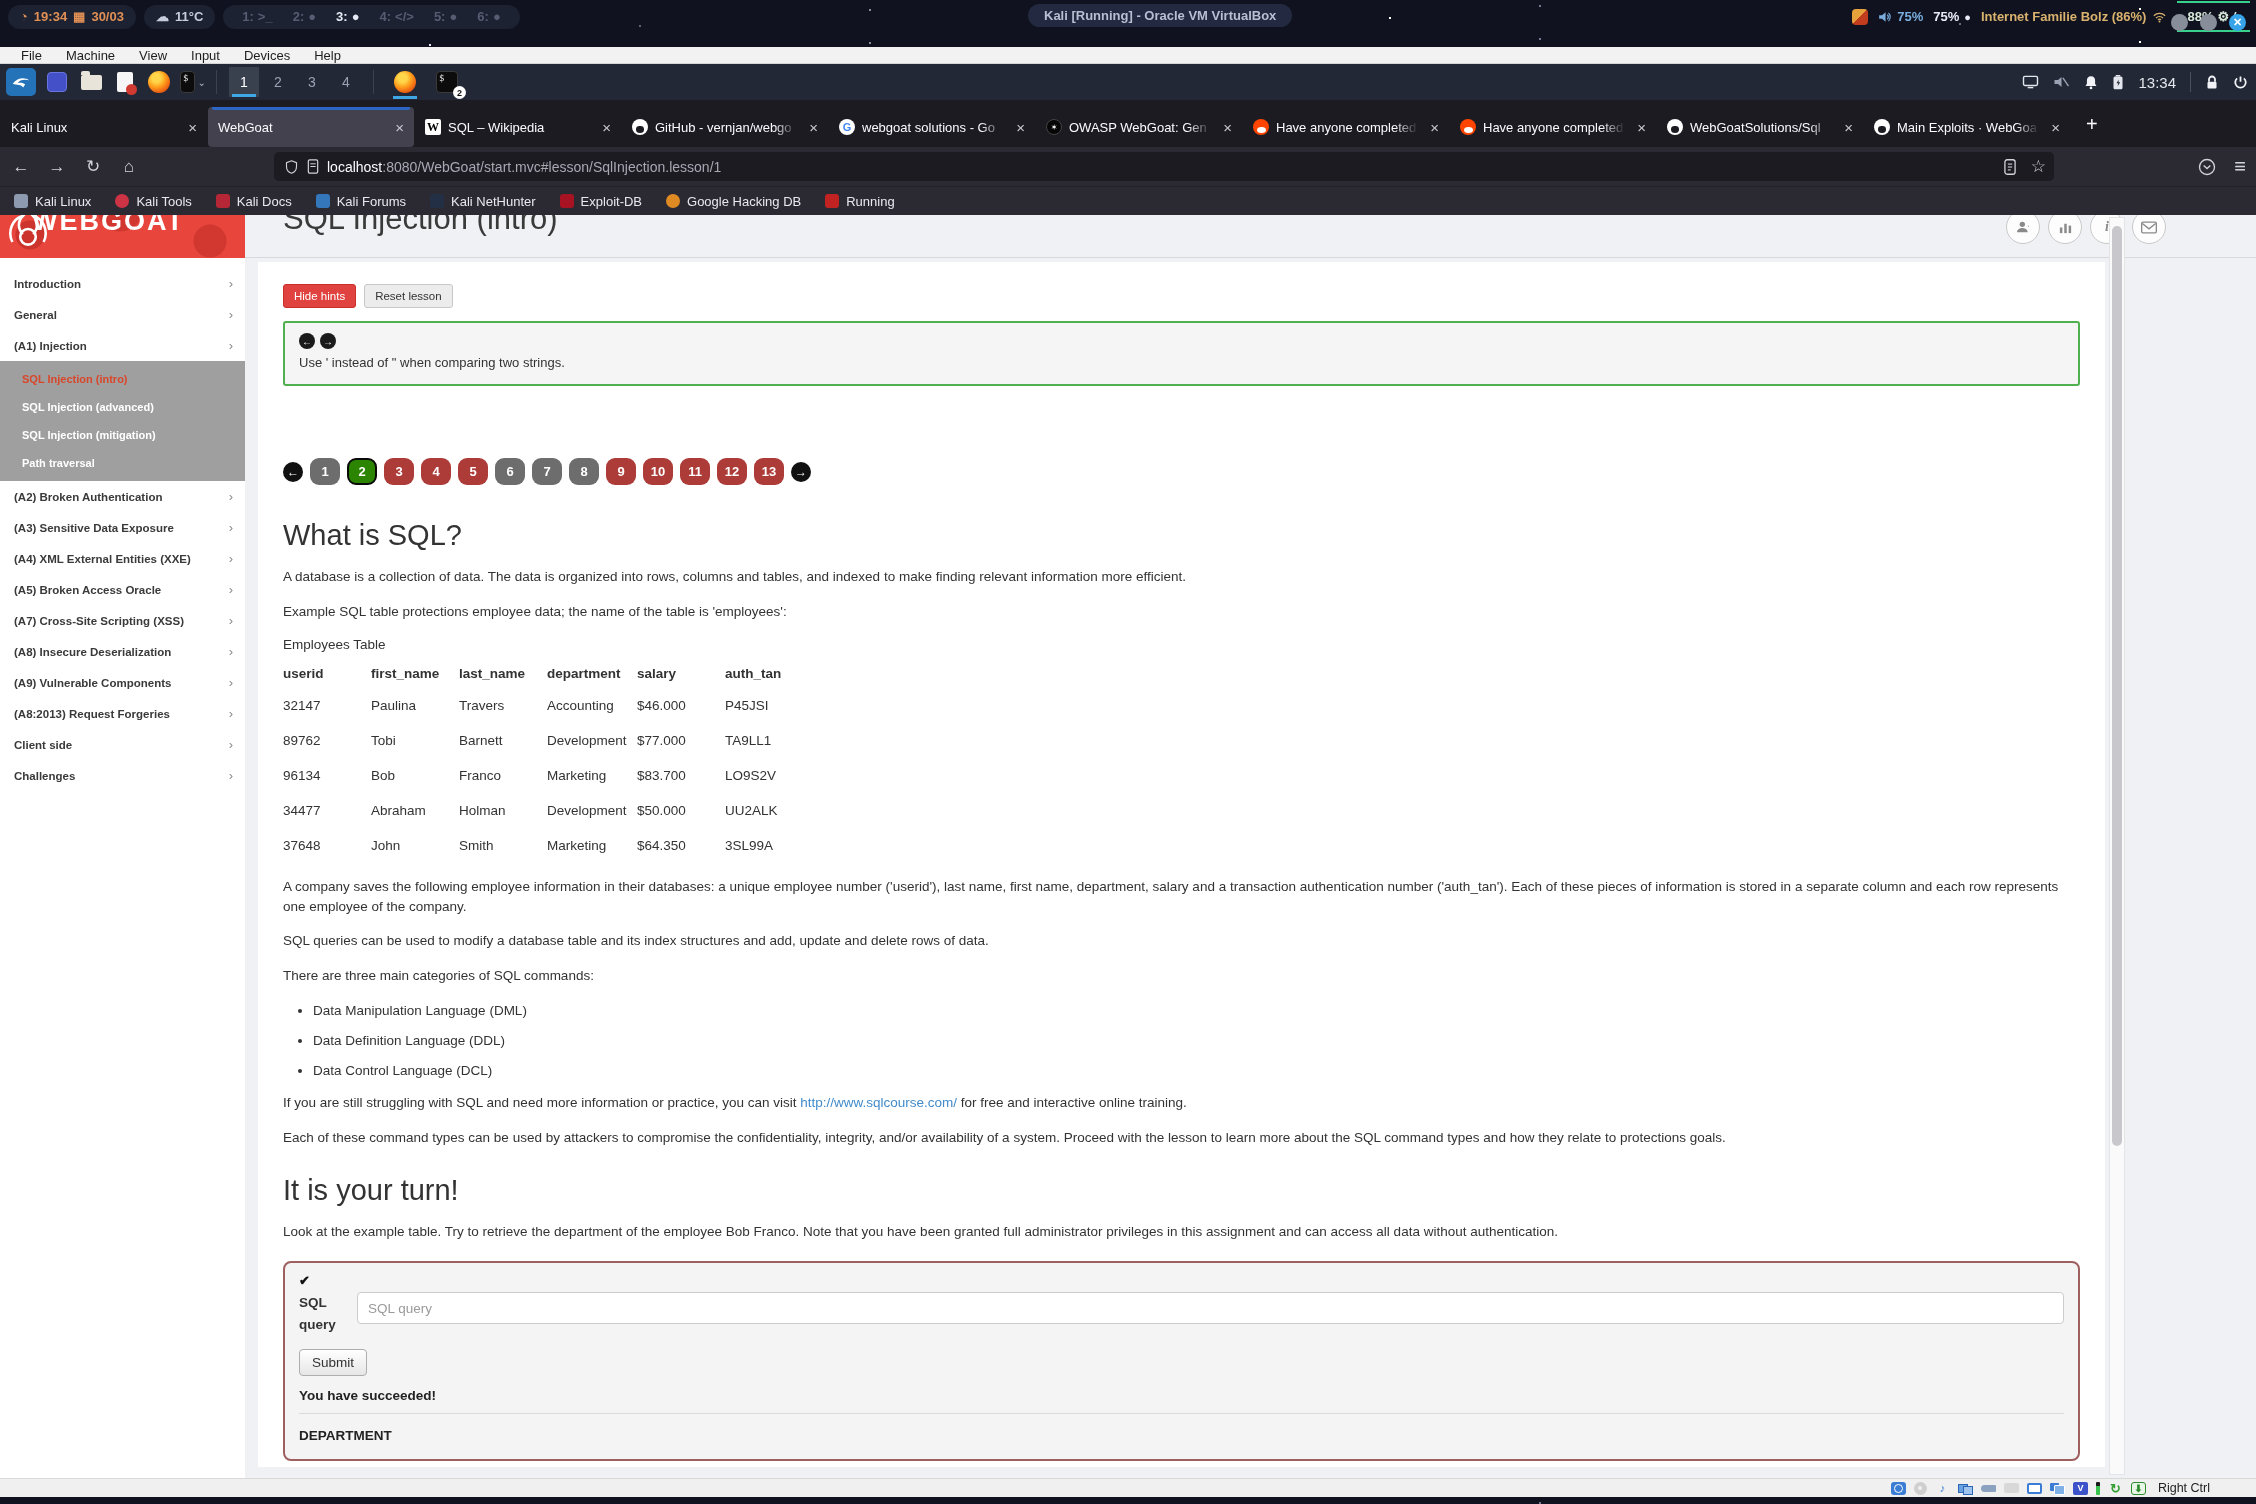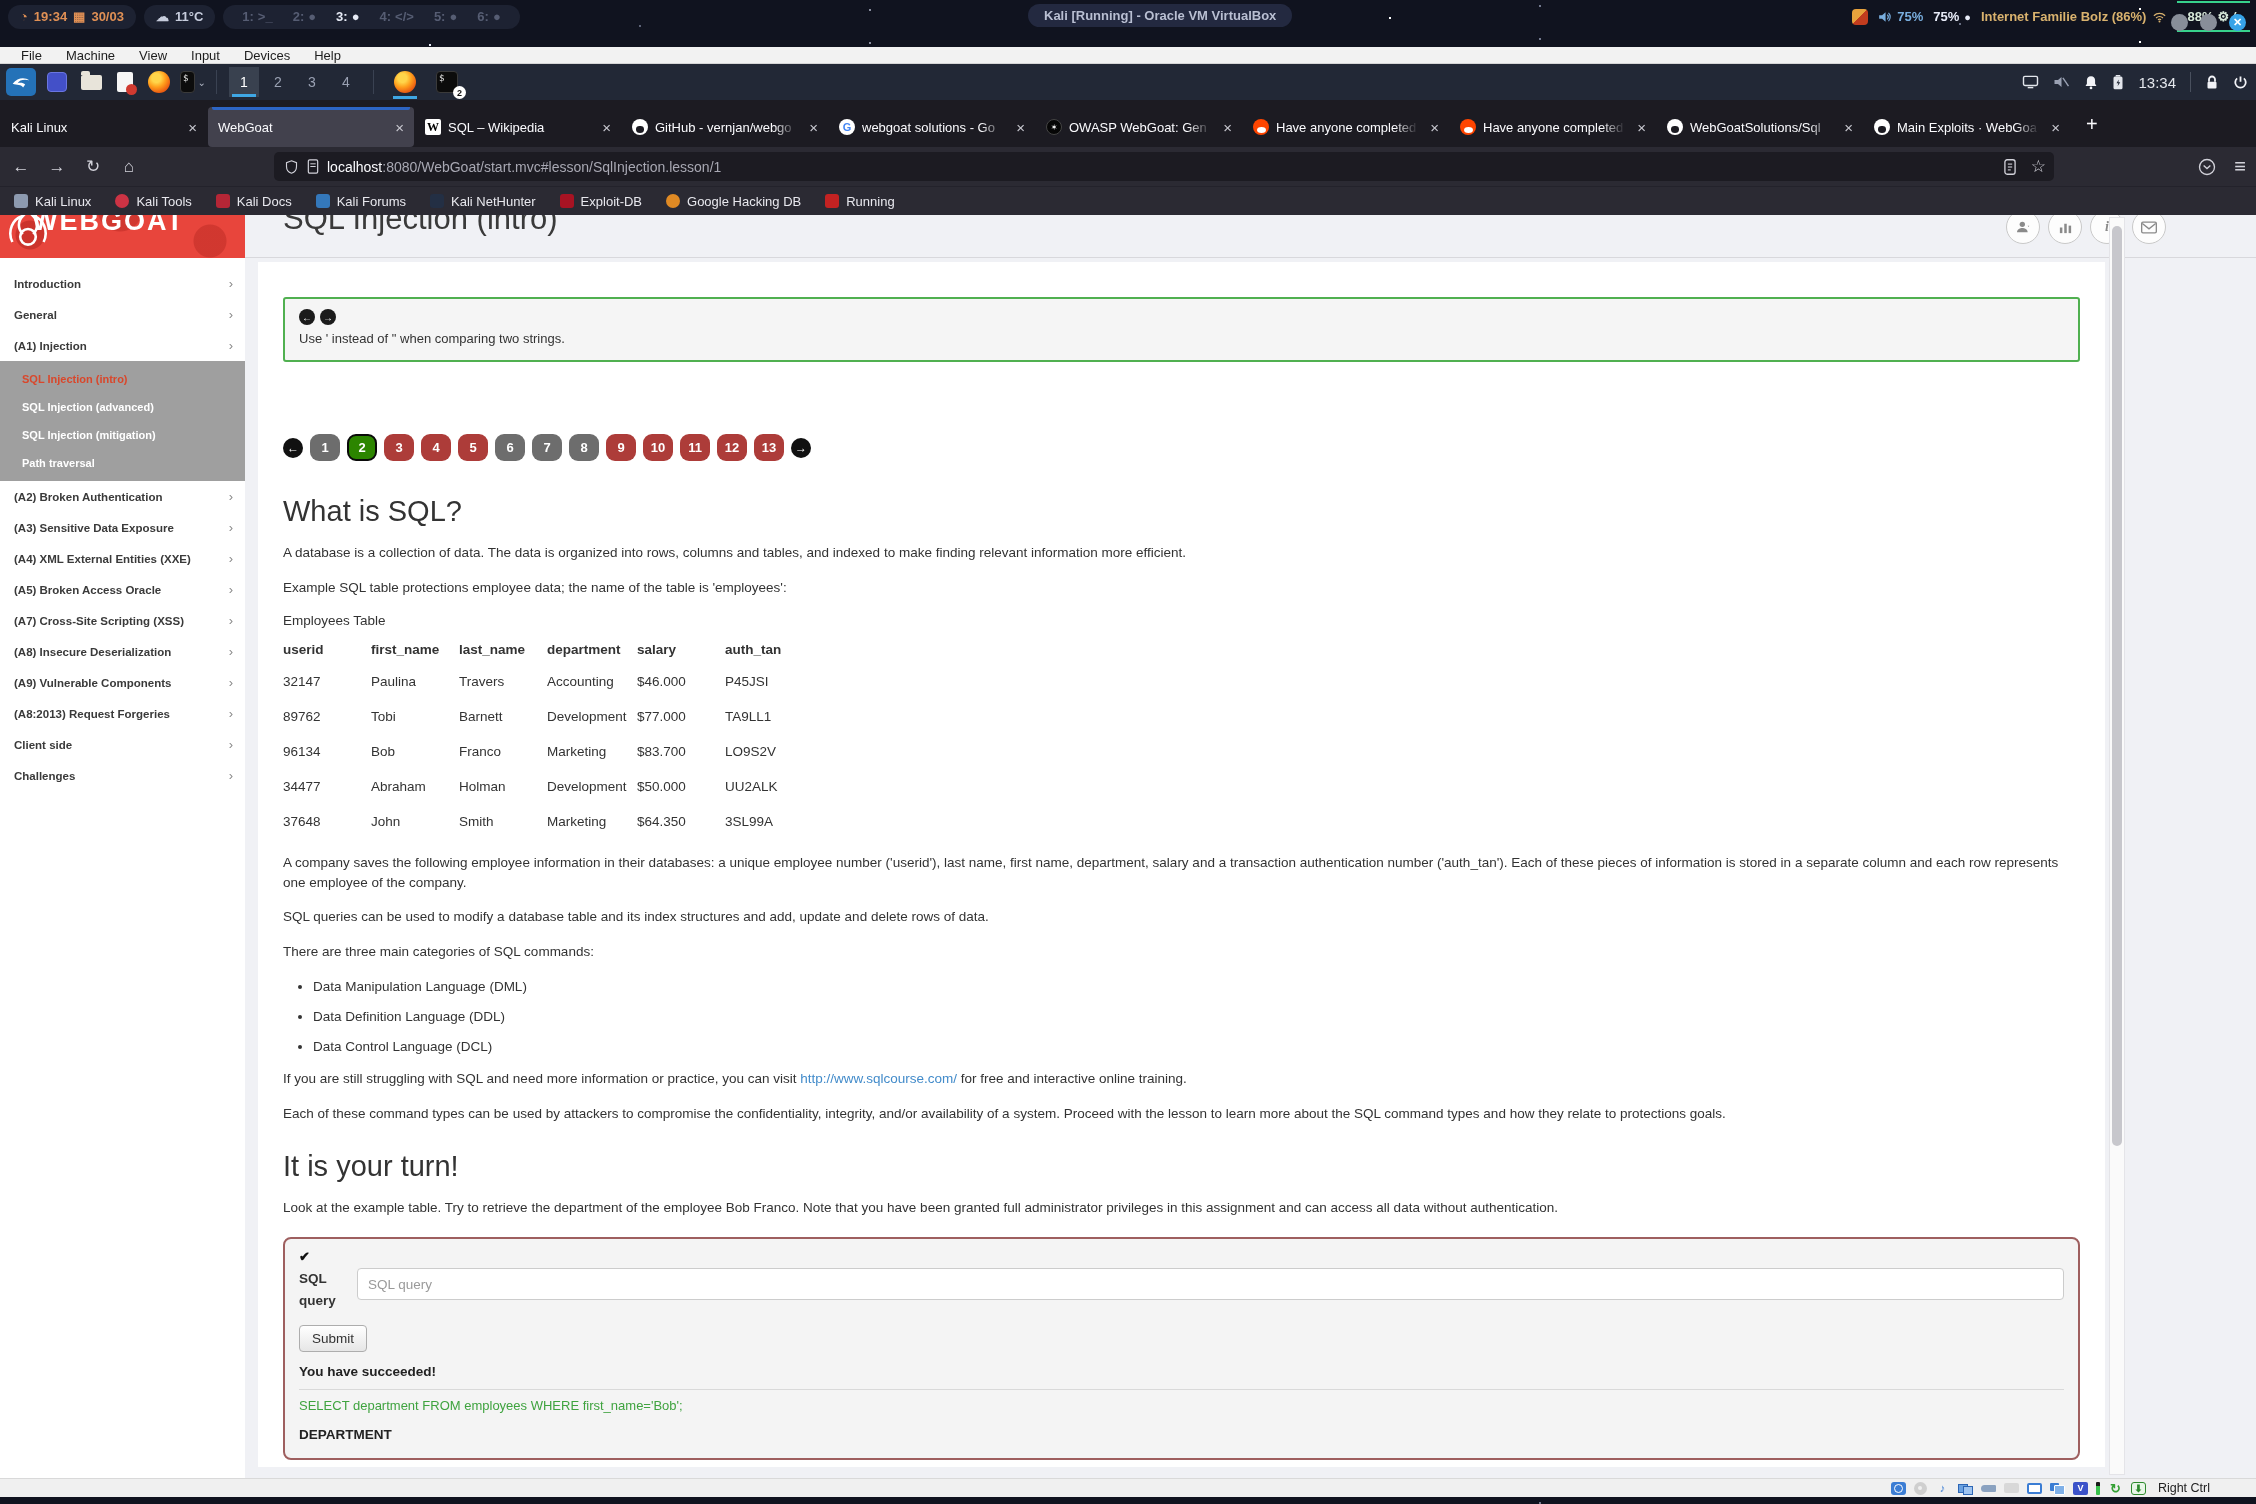--- a/index.html
+++ b/index.html
@@ -671,20 +671,24 @@
             <svg width="16" height="13" viewBox="0 0 24 18">
                 <rect x="1" y="1" width="22" height="16" rx="2" fill="none" stroke="#8a8a8a" stroke-width="2"></rect>
                 <path d="M2 3 L12 11 L22 3" fill="none" stroke="#8a8a8a" stroke-width="2"></path>
               </svg>
           </span>
         </div>
       </div>
       <hr class="main-hr">
 
       <div class="card">
+        <div class="btn-row">
+          <button class="btn-hide">Hide hints</button>
+          <button class="btn-reset">Reset lesson</button>
+        </div>
 
         <div class="hint-box">
           <div class="hint-arrows">
             <span class="circ-arrow">←</span>
             <span class="circ-arrow">→</span>
           </div>
           <div class="hint-text">Use ' instead of " when comparing two strings.</div>
         </div>
 
         <div class="pager">
@@ -805,21 +809,20 @@
 
         <div class="assign-box">
           <div class="check">✔</div>
           <div class="form-row">
             <label class="sql-label">SQL query</label>
             <input class="sql-input" type="text" placeholder="SQL query" style="">
           </div>
           <button class="btn-submit">Submit</button>
           <div class="success">You have succeeded!</div>
           <hr class="box-hr">
-          <div class="query">SELECT department FROM employees WHERE first_name='Bob';</div>
           <div class="res-head">DEPARTMENT</div>
           
         </div>
       </div>
 
       <div class="pg-scroll">
         <div class="pg-thumb"></div>
       </div>
     </main>
   </div>

